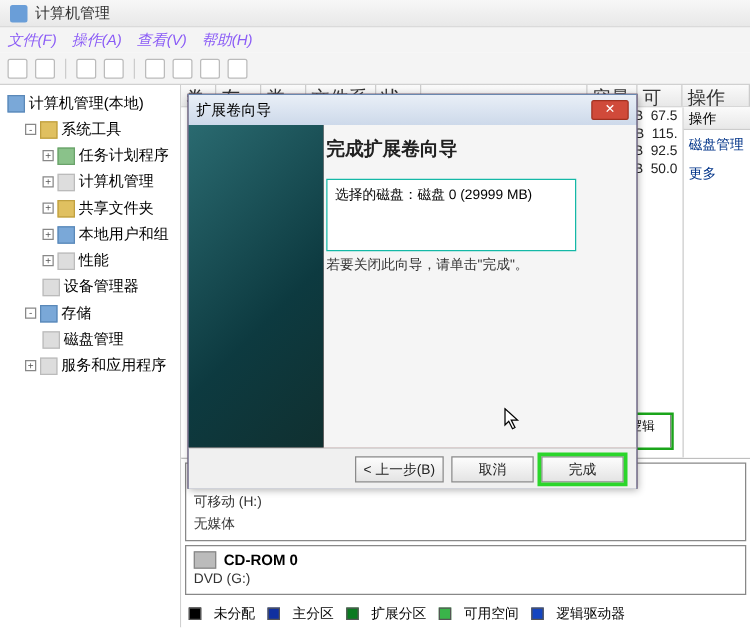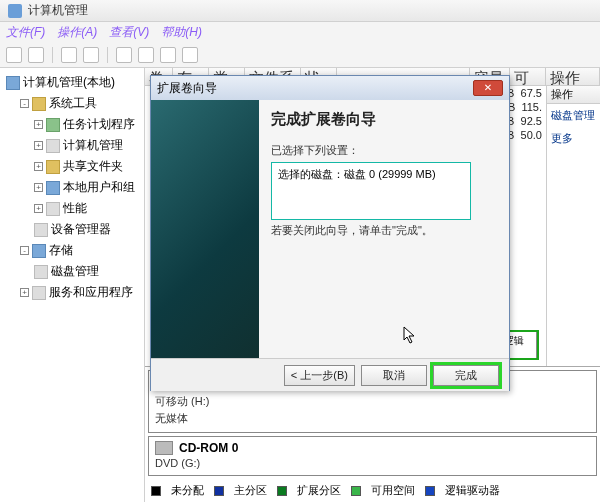--- a/index.html
+++ b/index.html
@@ -49,21 +49,21 @@
 
 .legend { display: flex; gap: 10px; padding: 4px 6px; font-size: 11px; align-items: center; flex-wrap: wrap; }
 .swatch { width: 10px; height: 10px; border: 1px solid #555; }
 
 
 .modal { position: absolute; left: 150px; top: 75px; width: 360px; height: 316px; border: 1px solid #6a88b0; background: #7f1d1d; box-shadow: 1px 2px 6px rgba(0,0,0,0.3); z-index: 10; }
 .modal-title { height: 24px; background: linear-gradient(#e9eff7,#cdd9ea); display: flex; align-items: center; padding: 0 6px; justify-content: space-between; }
 .modal-title .close { width: 30px; height: 16px; background: #d04a3a; border: 1px solid #a03020; color: #fff; font-size: 10px; text-align: center; line-height: 14px; border-radius: 2px; }
 .modal-body { display: flex; height: calc(100% - 56px); }
 .modal-side { width: 108px; background: linear-gradient(135deg,#2a6a70,#0d3a40 60%,#103030); }
-.modal-main { flex: 1; padding: 10px 12px; background: #f5f5f5; display: flex; flex-direction: column; }
+.modal-main { flex: 1; padding: 10px 2px; background: #f5f5f5; display: flex; flex-direction: column; }
 .modal-h1 { font-size: 15px; font-weight: bold; color: #222; margin-bottom: 14px; }
 .modal-p { font-size: 11px; color: #333; margin-bottom: 4px; }
 .modal-box { border: 1px solid #14b8a6; background: #fff; width: 200px; height: 58px; padding: 4px 6px; font-size: 11px; margin-bottom: 3px; }
 .modal-foot { height: 32px; border-top: 1px solid #ccc; display: flex; align-items: center; justify-content: flex-end; gap: 6px; padding: 16px 10px; background: #f0f0f0; }
 .wbtn { min-width: 66px; height: 21px; border: 1px solid #8a8a8a; background: linear-gradient(#fdfdfd,#e4e4e4); font-size: 11px; color: #222; padding: 0 6px; }
 .wbtn.hl { outline: 3px solid #2bd62b; }
 
 
 .cursor { position: absolute; left: 403px; top: 326px; width: 14px; height: 18px; z-index: 20; pointer-events: none; }
 
@@ -231,21 +231,20 @@
 
 <div class="modal">
   <div class="modal-title">
     <span>扩展卷向导</span>
     <div class="close">✕</div>
   </div>
   <div class="modal-body">
     <div class="modal-side"></div>
     <div class="modal-main">
       <div class="modal-h1">完成扩展卷向导</div>
-      <div class="modal-p">已选择下列设置：</div>
       <div class="modal-box">
         <span>选择的磁盘：磁盘 0 (29999 MB)</span>
       </div>
       <div class="modal-p">若要关闭此向导，请单击"完成"。</div>
     </div>
   </div>
   <div class="modal-foot">
     <button class="wbtn">&lt; 上一步(B)</button>
     <button class="wbtn">取消</button>
     <button class="wbtn hl">完成</button>

